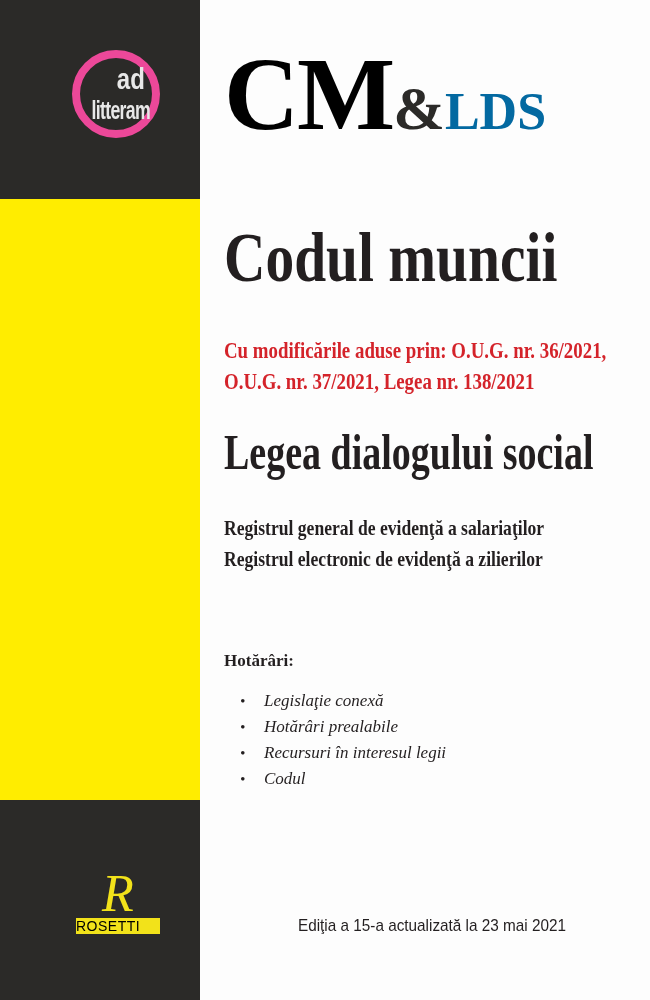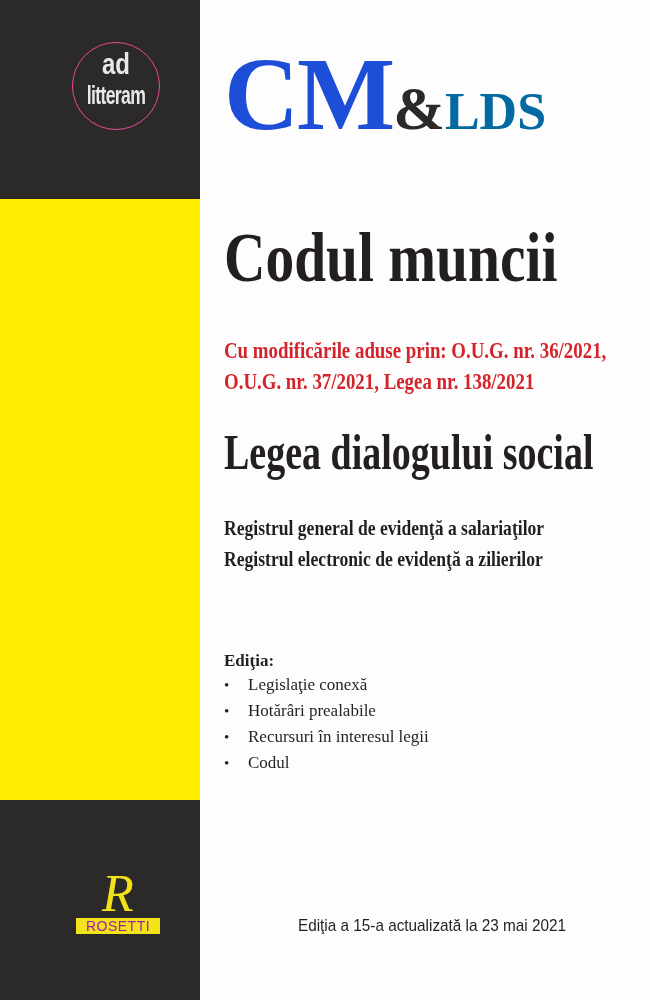--- a/index.html
+++ b/index.html
@@ -7,43 +7,43 @@
       width: 650px; height: 1000px; position: relative; overflow: hidden;
       background: #fdfdfd;
       font-family: "Liberation Serif", serif;
     }
     .strip { position: absolute; left: 0; width: 200px; }
     .strip-top { top: 0; height: 199px; background: #2b2a28; }
     .strip-mid { top: 199px; height: 601px; background: #ffed00; }
     .strip-bot { top: 800px; height: 200px; background: #2b2a28; }
 
     .adlit {
-      position: absolute; left: 72px; top: 42px; width: 88px; height: 88px;
-      border: 1px solid #ec4899; border-radius: 50%; box-sizing: border-box;
+      position: absolute; left: 72px; top: 50px; width: 88px; height: 88px;
+      border: 8px solid #ec4899; border-radius: 50%; box-sizing: border-box;
       color: #e8e8e8; font-family: "Liberation Sans", sans-serif; font-weight: bold;
-      text-align: center;
+      text-align: right;
     }
     .adlit .ad { position: absolute; top: 6px; left: 0; right: 0; font-size: 30px; line-height: 30px; transform: scaleX(0.8); }
     .adlit .lit { position: absolute; top: 38px; left: 0; right: 0; font-size: 26px; line-height: 28px; transform: scaleX(0.68); letter-spacing: -1px; }
 
     .rosetti { position: absolute; left: 76px; top: 872px; width: 84px; }
     .rosetti .r-glyph {
       color: #f2e21a; font-family: "Liberation Serif", serif; font-style: italic;
       font-size: 52px; line-height: 44px; text-align: center; height: 44px;
     }
     .rosetti .r-label {
-      background: #f2e21a; color: #a21caf; font-family: "Liberation Sans", sans-serif;
-      font-size: 14px; text-align: center; line-height: 16px; margin-top: 2px; letter-spacing: 0.5px;
+      background: #f2e21a; color: #000000; font-family: "Liberation Sans", sans-serif;
+      font-size: 14px; line-height: 16px; margin-top: 2px; letter-spacing: 0.5px;
     }
 
     .brand {
       position: absolute; left: 224px; top: 34px; white-space: nowrap;
       font-family: "Liberation Serif", serif; font-weight: bold;
     }
-    .brand .cm { color: #1d4ed8; font-size: 104px; letter-spacing: -2px; }
+    .brand .cm { color: #000000; font-size: 104px; letter-spacing: -2px; }
     .brand .amp { color: #2b2a28; font-size: 62px; }
     .brand .lds { color: #0369a1; font-size: 52px; }
 
     .title {
       position: absolute; left: 224px; top: 218px; white-space: nowrap;
       font-size: 70px; font-weight: bold; color: #231f20; transform-origin: left top; transform: scaleX(0.82);
     }
     .subtitle-red {
       position: absolute; left: 224px; top: 335px; color: #d4232a; font-weight: bold;
       font-size: 23px; line-height: 31px; white-space: nowrap; transform-origin: left top; transform: scaleX(0.82);
@@ -51,21 +51,21 @@
     .title2 {
       position: absolute; left: 224px; top: 423px; white-space: nowrap; font-weight: bold; color: #231f20;
       font-size: 50px; transform-origin: left top; transform: scaleX(0.76);
     }
     .registers {
       position: absolute; left: 224px; top: 512px; color: #231f20; font-weight: bold;
       font-size: 22px; line-height: 31px; white-space: nowrap; transform-origin: left top; transform: scaleX(0.8);
     }
     .contains { position: absolute; left: 224px; top: 650px; color: #231f20; }
     .contains .heading { font-weight: bold; font-size: 17px; line-height: 22px; }
-    .contains ul { list-style: none; margin: 0; padding: 0; }
+    .contains ul { list-style: none; margin: 16px; padding: 0; font-style: italic; }
     .contains li { font-size: 17px; line-height: 26px; white-space: nowrap; }
     .contains .bullet { display: inline-block; width: 24px; font-size: 15px; }
     .edition {
       position: absolute; left: 298px; top: 916px; color: #231f20; white-space: nowrap;
       font-family: "Liberation Sans", sans-serif; font-size: 17px; transform-origin: left top; transform: scaleX(0.9);
     }
   </style>
 </head>
 <body>
 
@@ -90,21 +90,21 @@
 </div>
 
 <div class="title2">Legea dialogului social</div>
 
 <div class="registers">
   <div>Registrul general de evidenţă a salariaţilor</div>
   <div>Registrul electronic de evidenţă a zilierilor</div>
 </div>
 
 <div class="contains">
-  <div class="heading">Ediţia:</div>
+  <div class="heading">Hotărâri:</div>
   <ul>
     <li><span class="bullet">•</span><span>Legislaţie conexă</span></li>
     <li><span class="bullet">•</span><span>Hotărâri prealabile</span></li>
     <li><span class="bullet">•</span><span>Recursuri în interesul legii</span></li>
     <li><span class="bullet">•</span><span>Codul</span></li>
   </ul>
 </div>
 
 <div class="rosetti">
   <div class="r-glyph">R</div>

